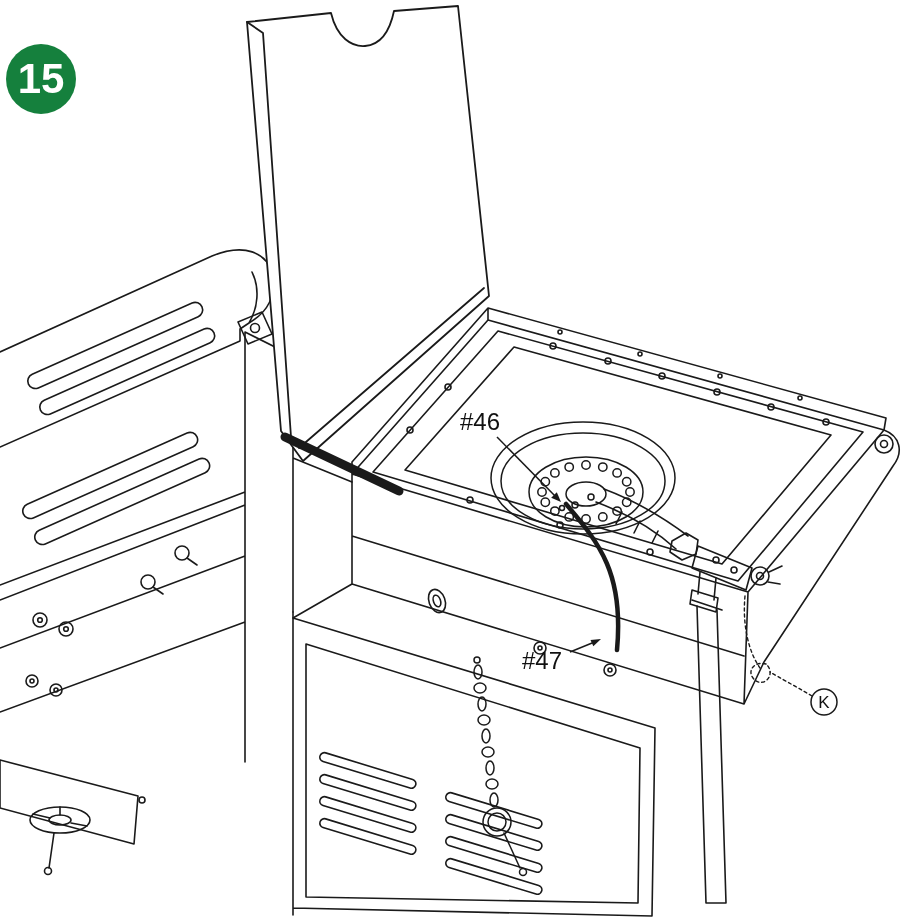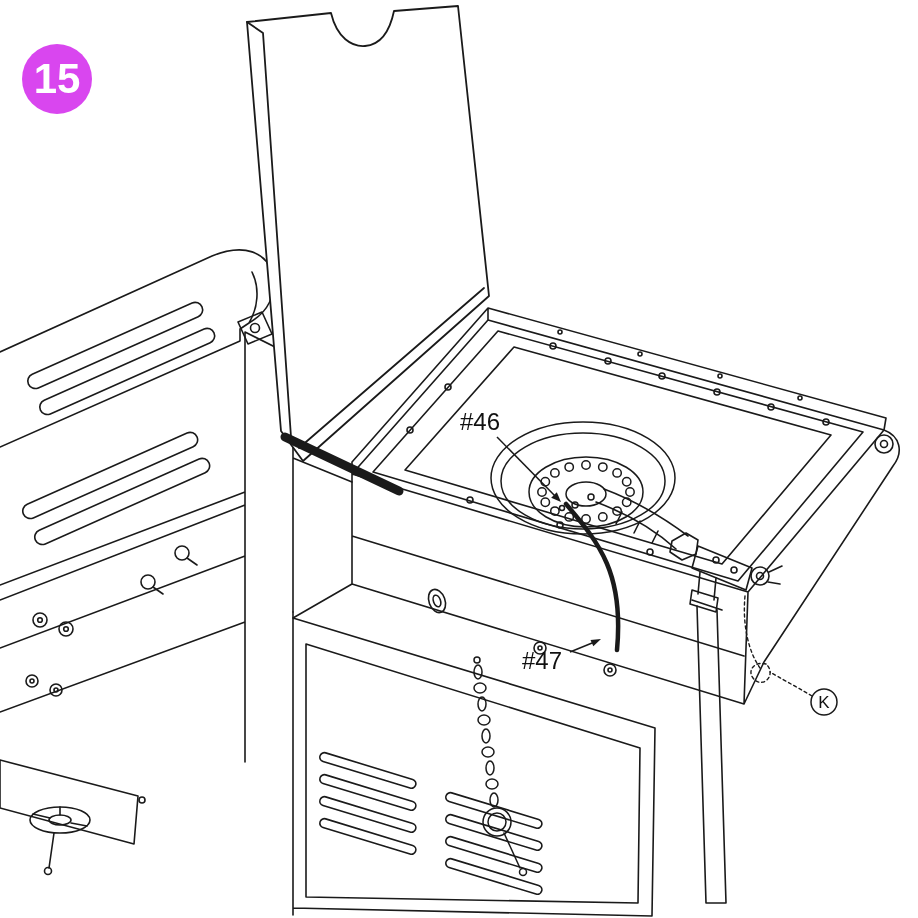--- a/index.html
+++ b/index.html
@@ -1,20 +1,20 @@
 <!DOCTYPE html>
 <html><head>
 <meta charset="utf-8">
 <style>
   html,body{margin:0;padding:0;background:#fff;}
   .stage{position:relative;width:918px;height:918px;background:#fff;overflow:hidden;
          font-family:"Liberation Sans",sans-serif;}
   .stage svg{position:absolute;left:0;top:0;}
-  .step-badge{position:absolute;left:22px;top:44px;width:70px;height:70px;border-radius:50%;
-              background:#d946ef;color:#fff;display:flex;align-items:center;justify-content:center;
+  .step-badge{position:absolute;left:6px;top:44px;width:70px;height:70px;border-radius:50%;
+              background:#15803d;color:#fff;display:flex;align-items:center;justify-content:center;
               font-weight:bold;font-size:42px;font-family:"Liberation Sans",sans-serif;}
   .lbl{font-family:"Liberation Sans",sans-serif;font-size:24px;fill:#111;}
   .lblk{font-family:"Liberation Sans",sans-serif;font-size:17px;fill:#111;}
   path,rect,circle,ellipse,line{vector-effect:non-scaling-stroke;}
 </style>
 </head>
 <body>
 
 <div class="stage">
 

